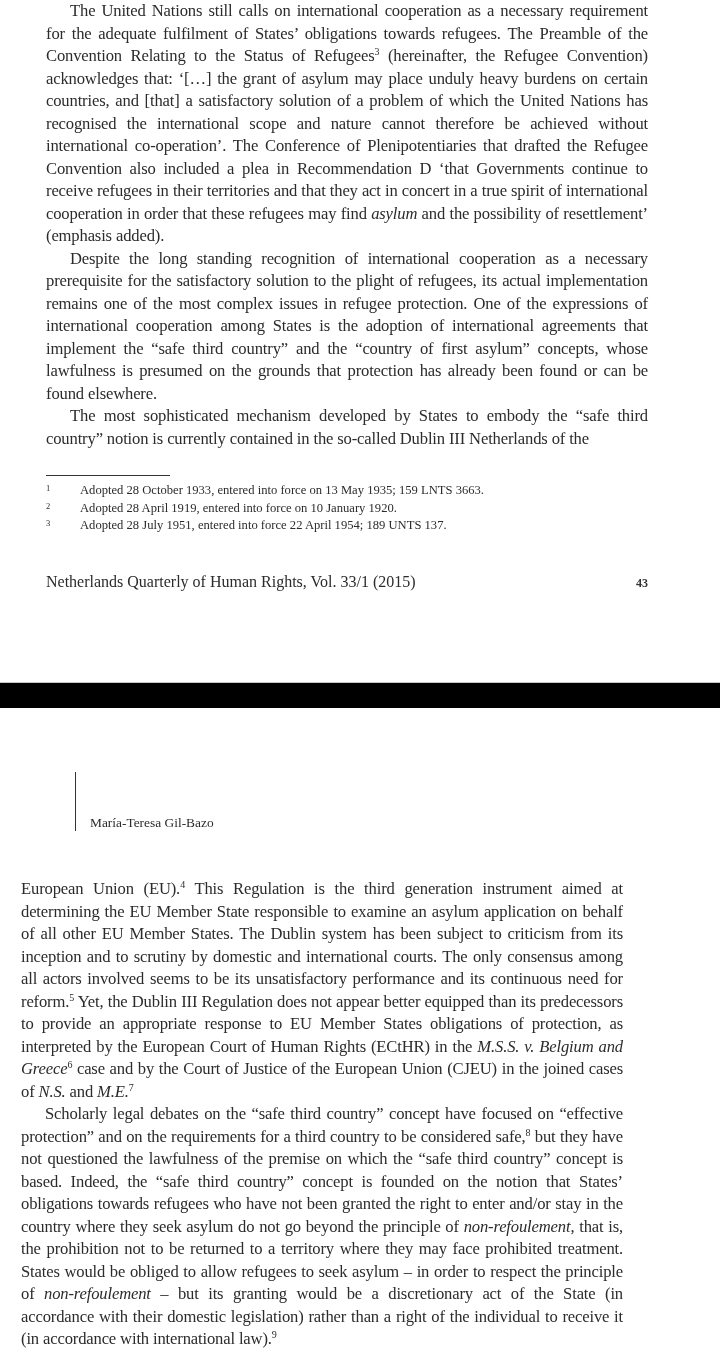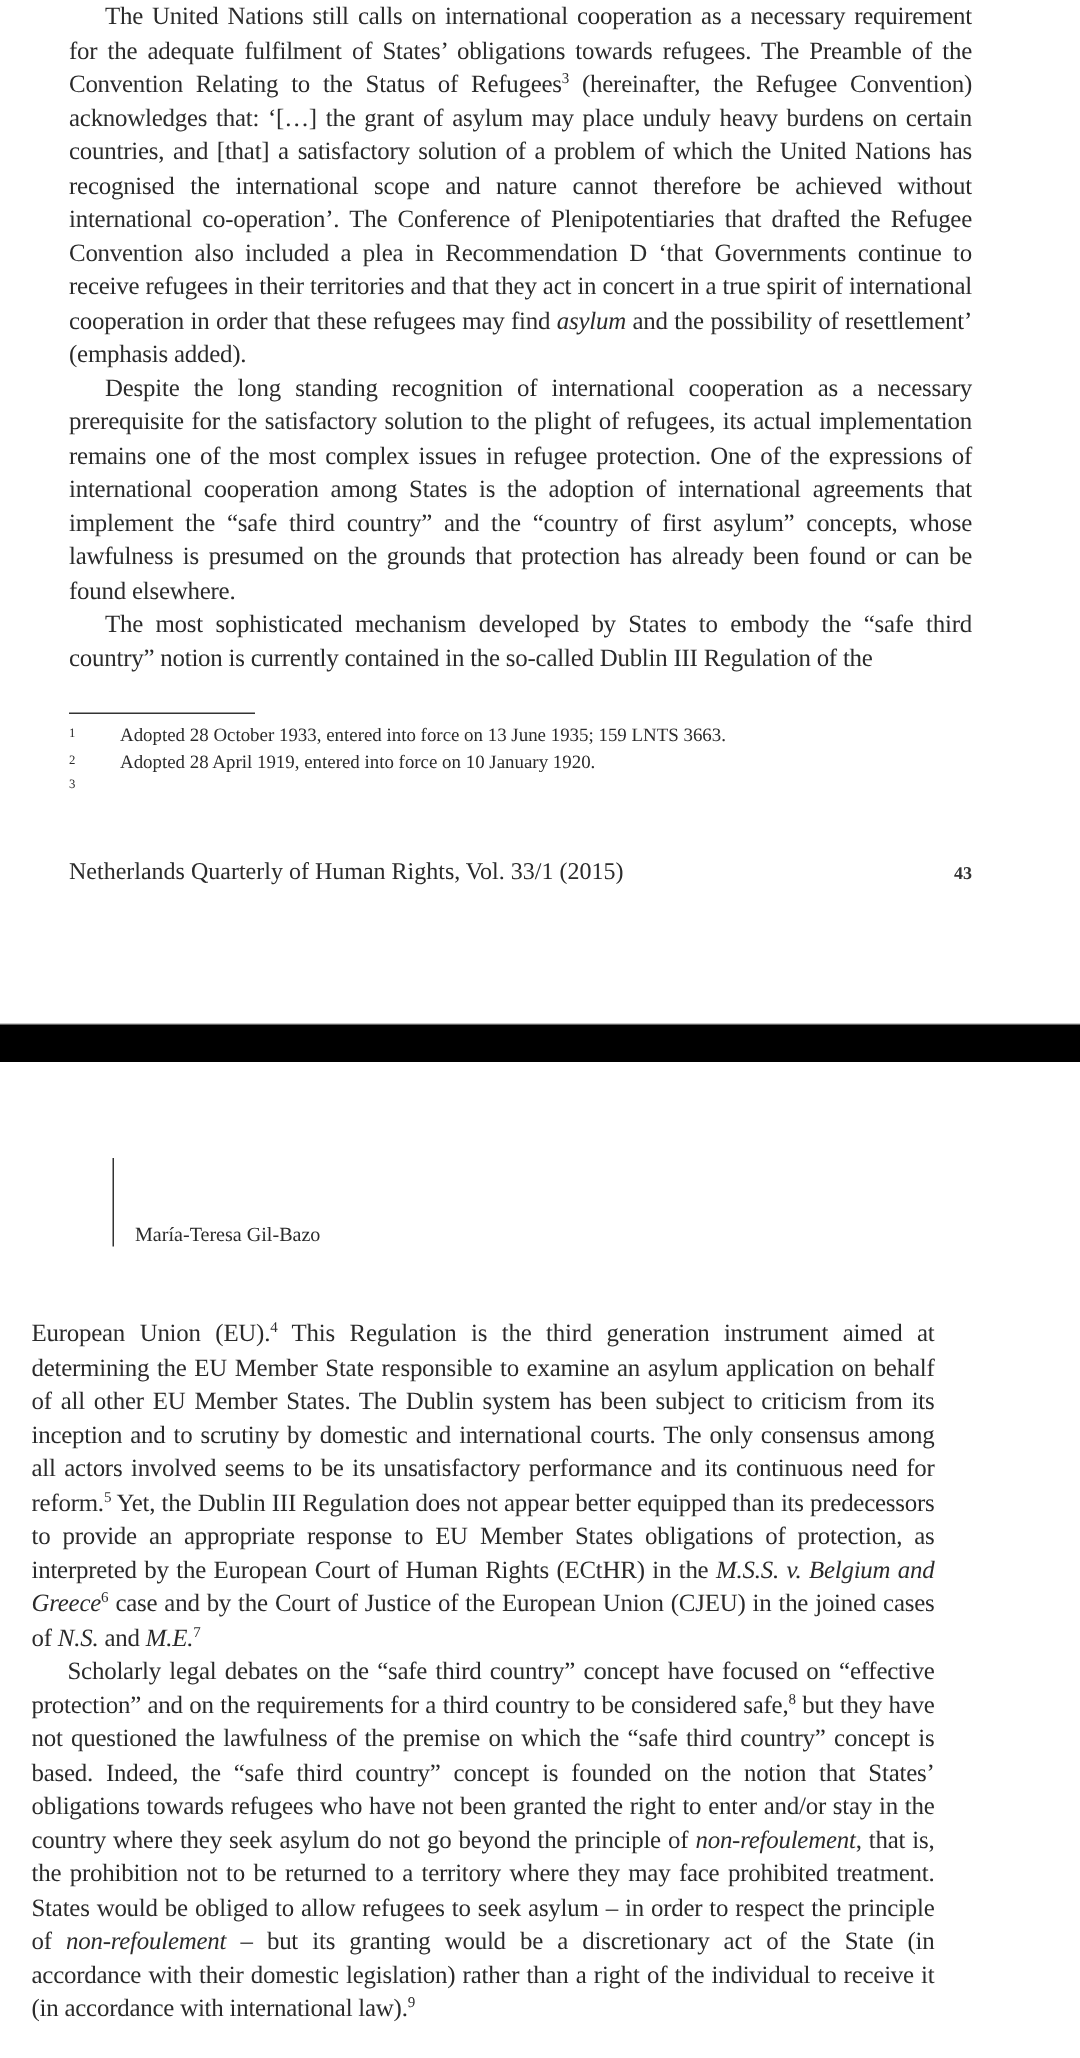--- a/index.html
+++ b/index.html
@@ -130,36 +130,37 @@
       padding-bottom: 0px;
     }
   </style>
 </head>
 <body>
 
 <div class="page" id="page-1">
   <div class="body-text">
     <p>The United Nations still calls on international cooperation as a necessary requirement for the adequate fulfilment of States’ obligations towards refugees. The Preamble of the Convention Relating to the Status of Refugees<sup>3</sup> (hereinafter, the Refugee Convention) acknowledges that: ‘[…] the grant of asylum may place unduly heavy burdens on certain countries, and [that] a satisfactory solution of a problem of which the United Nations has recognised the international scope and nature cannot therefore be achieved without international co-operation’. The Conference of Plenipotentiaries that drafted the Refugee Convention also included a plea in Recommendation D ‘that Governments continue to receive refugees in their territories and that they act in concert in a true spirit of international cooperation in order that these refugees may find <em>asylum</em> and the possibility of resettlement’ (emphasis added).</p>
     <p>Despite the long standing recognition of international cooperation as a necessary prerequisite for the satisfactory solution to the plight of refugees, its actual implementation remains one of the most complex issues in refugee protection. One of the expressions of international cooperation among States is the adoption of international agreements that implement the “safe third country” and the “country of first asylum” concepts, whose lawfulness is presumed on the grounds that protection has already been found or can be found elsewhere.</p>
-    <p>The most sophisticated mechanism developed by States to embody the “safe third country” notion is currently contained in the so-called Dublin III Regulation of the</p>
+    <p>The most sophisticated mechanism developed by States to embody the “safe third country” notion is currently contained in the so-called Dublin III Netherlands of the</p>
   </div>
 
   <div class="footnote-rule"></div>
 
   <div class="footnotes">
     <div class="footnote">
       <span class="footnote-num">1</span>
-      <span class="footnote-text">Adopted 28 October 1933, entered into force on 13 June 1935; 159 LNTS 3663.</span>
+      <span class="footnote-text">Adopted 28 October 1933, entered into force on 13 May 1935; 159 LNTS 3663.</span>
     </div>
     <div class="footnote">
       <span class="footnote-num">2</span>
       <span class="footnote-text">Adopted 28 April 1919, entered into force on 10 January 1920.</span>
     </div>
     <div class="footnote">
       <span class="footnote-num">3</span>
+      <span class="footnote-text">Adopted 28 July 1951, entered into force 22 April 1954; 189 UNTS 137.</span>
     </div>
   </div>
 
   <div class="running-footer">
     <span class="journal-title">Netherlands Quarterly of Human Rights, Vol. 33/1 (2015)</span>
     <span class="page-number">43</span>
   </div>
 </div>
 
 <div class="separator"></div>

